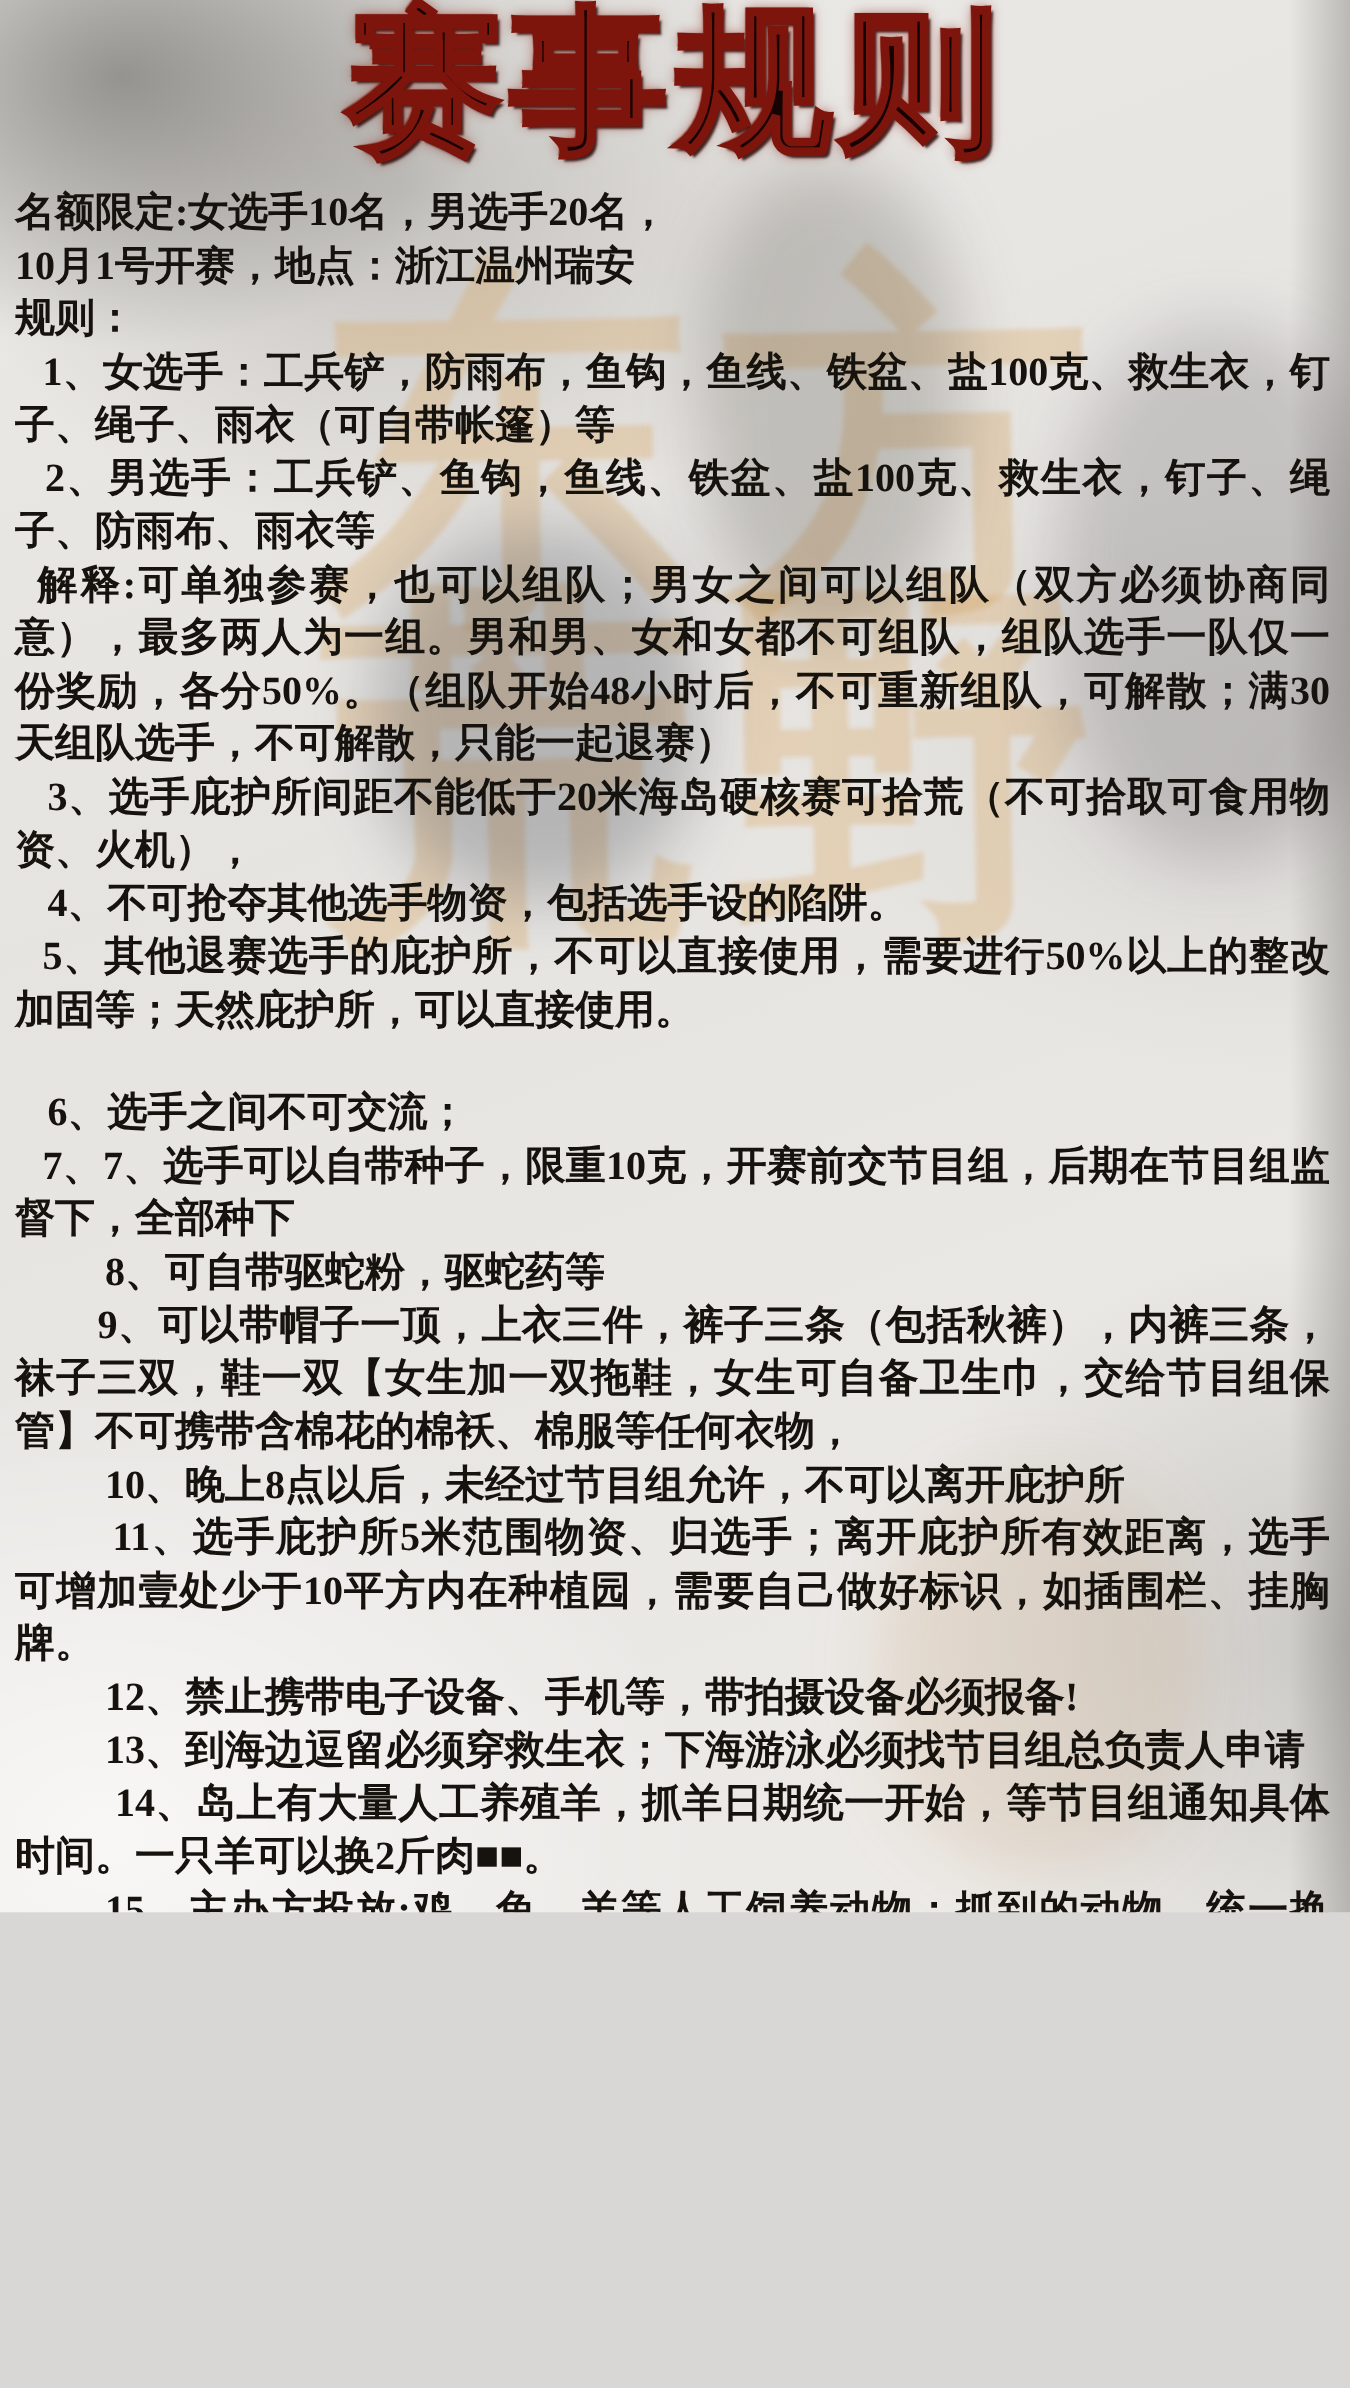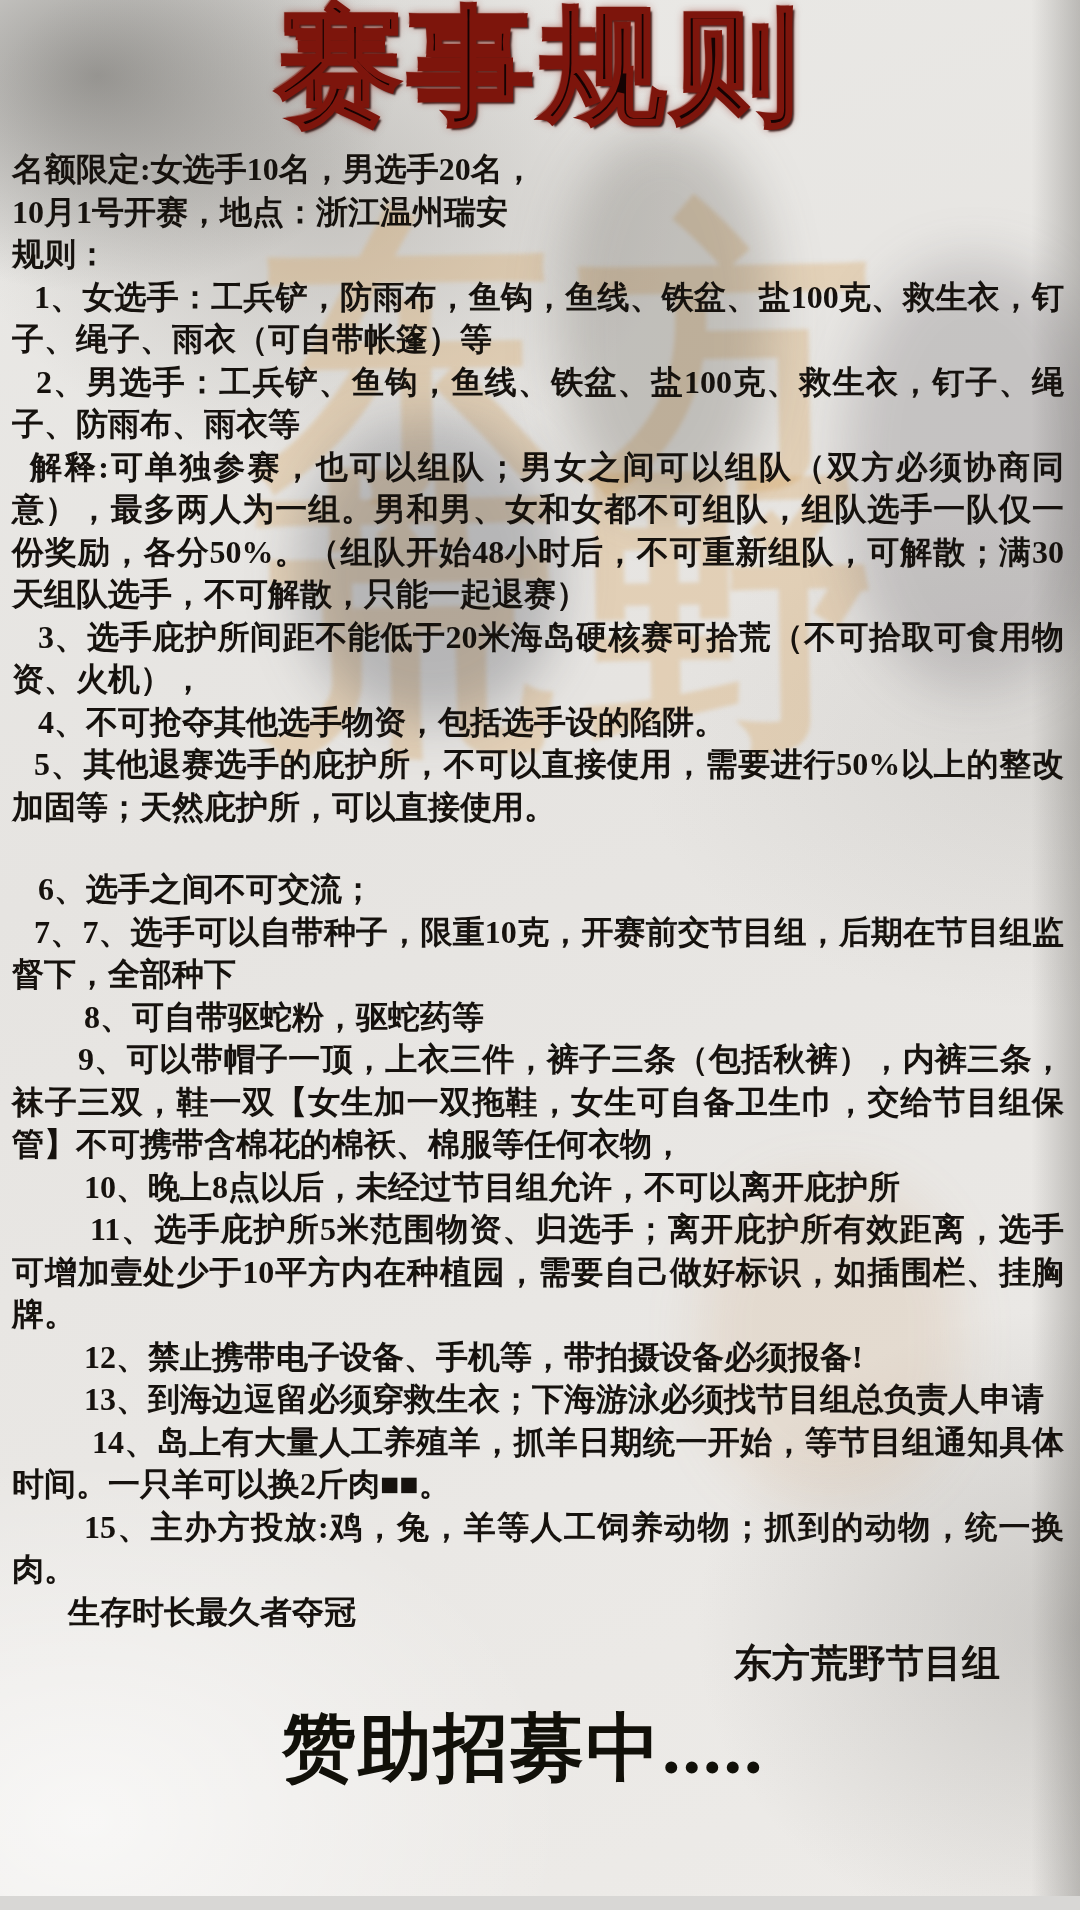--- a/index.html
+++ b/index.html
@@ -1,18 +1,18 @@
 <!DOCTYPE html>
 <html><head>
 <meta charset="utf-8">
 <style>
   html,body{margin:0;padding:0;background:#d8d7d5;}
   .page{
     position:relative;
-    width:1080px;height:1896px;
+    width:1080px;height:1530px;
     margin:0 auto;
     overflow:hidden;
     font-family:"Liberation Serif", serif;
     background:
       radial-gradient(430px 310px at 9% 4%, rgba(82,80,76,.52), rgba(82,80,76,0) 70%),
       radial-gradient(520px 400px at 30% 10%, rgba(110,106,100,.30), rgba(110,106,100,0) 70%),
       linear-gradient(to left, rgba(118,116,112,.40), rgba(118,116,112,0) 4.5%),
       radial-gradient(620px 520px at 100% 86%, rgba(138,136,132,.34), rgba(138,136,132,0) 62%),
       radial-gradient(700px 420px at 98% 40%, rgba(150,148,144,.18), rgba(150,148,144,0) 60%),
       radial-gradient(800px 600px at 8% 96%, rgba(255,255,255,.65), rgba(255,255,255,0) 60%),

